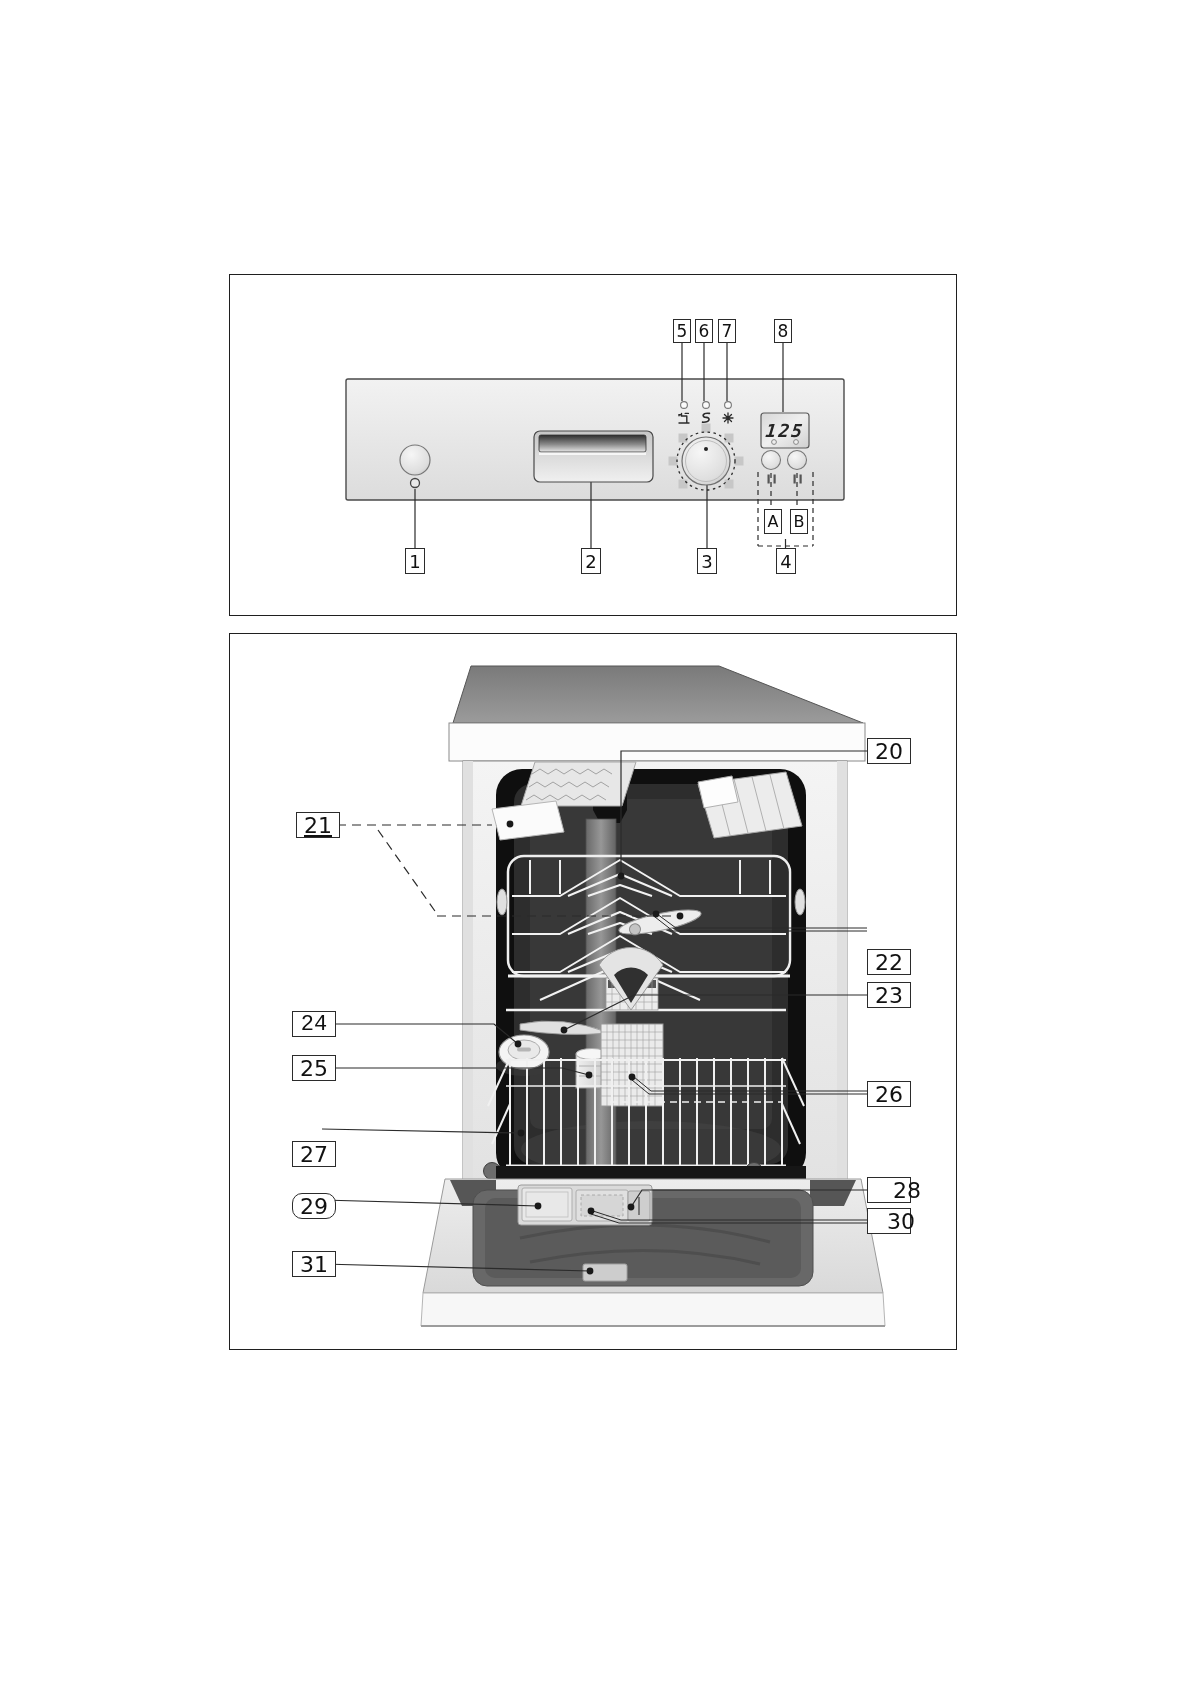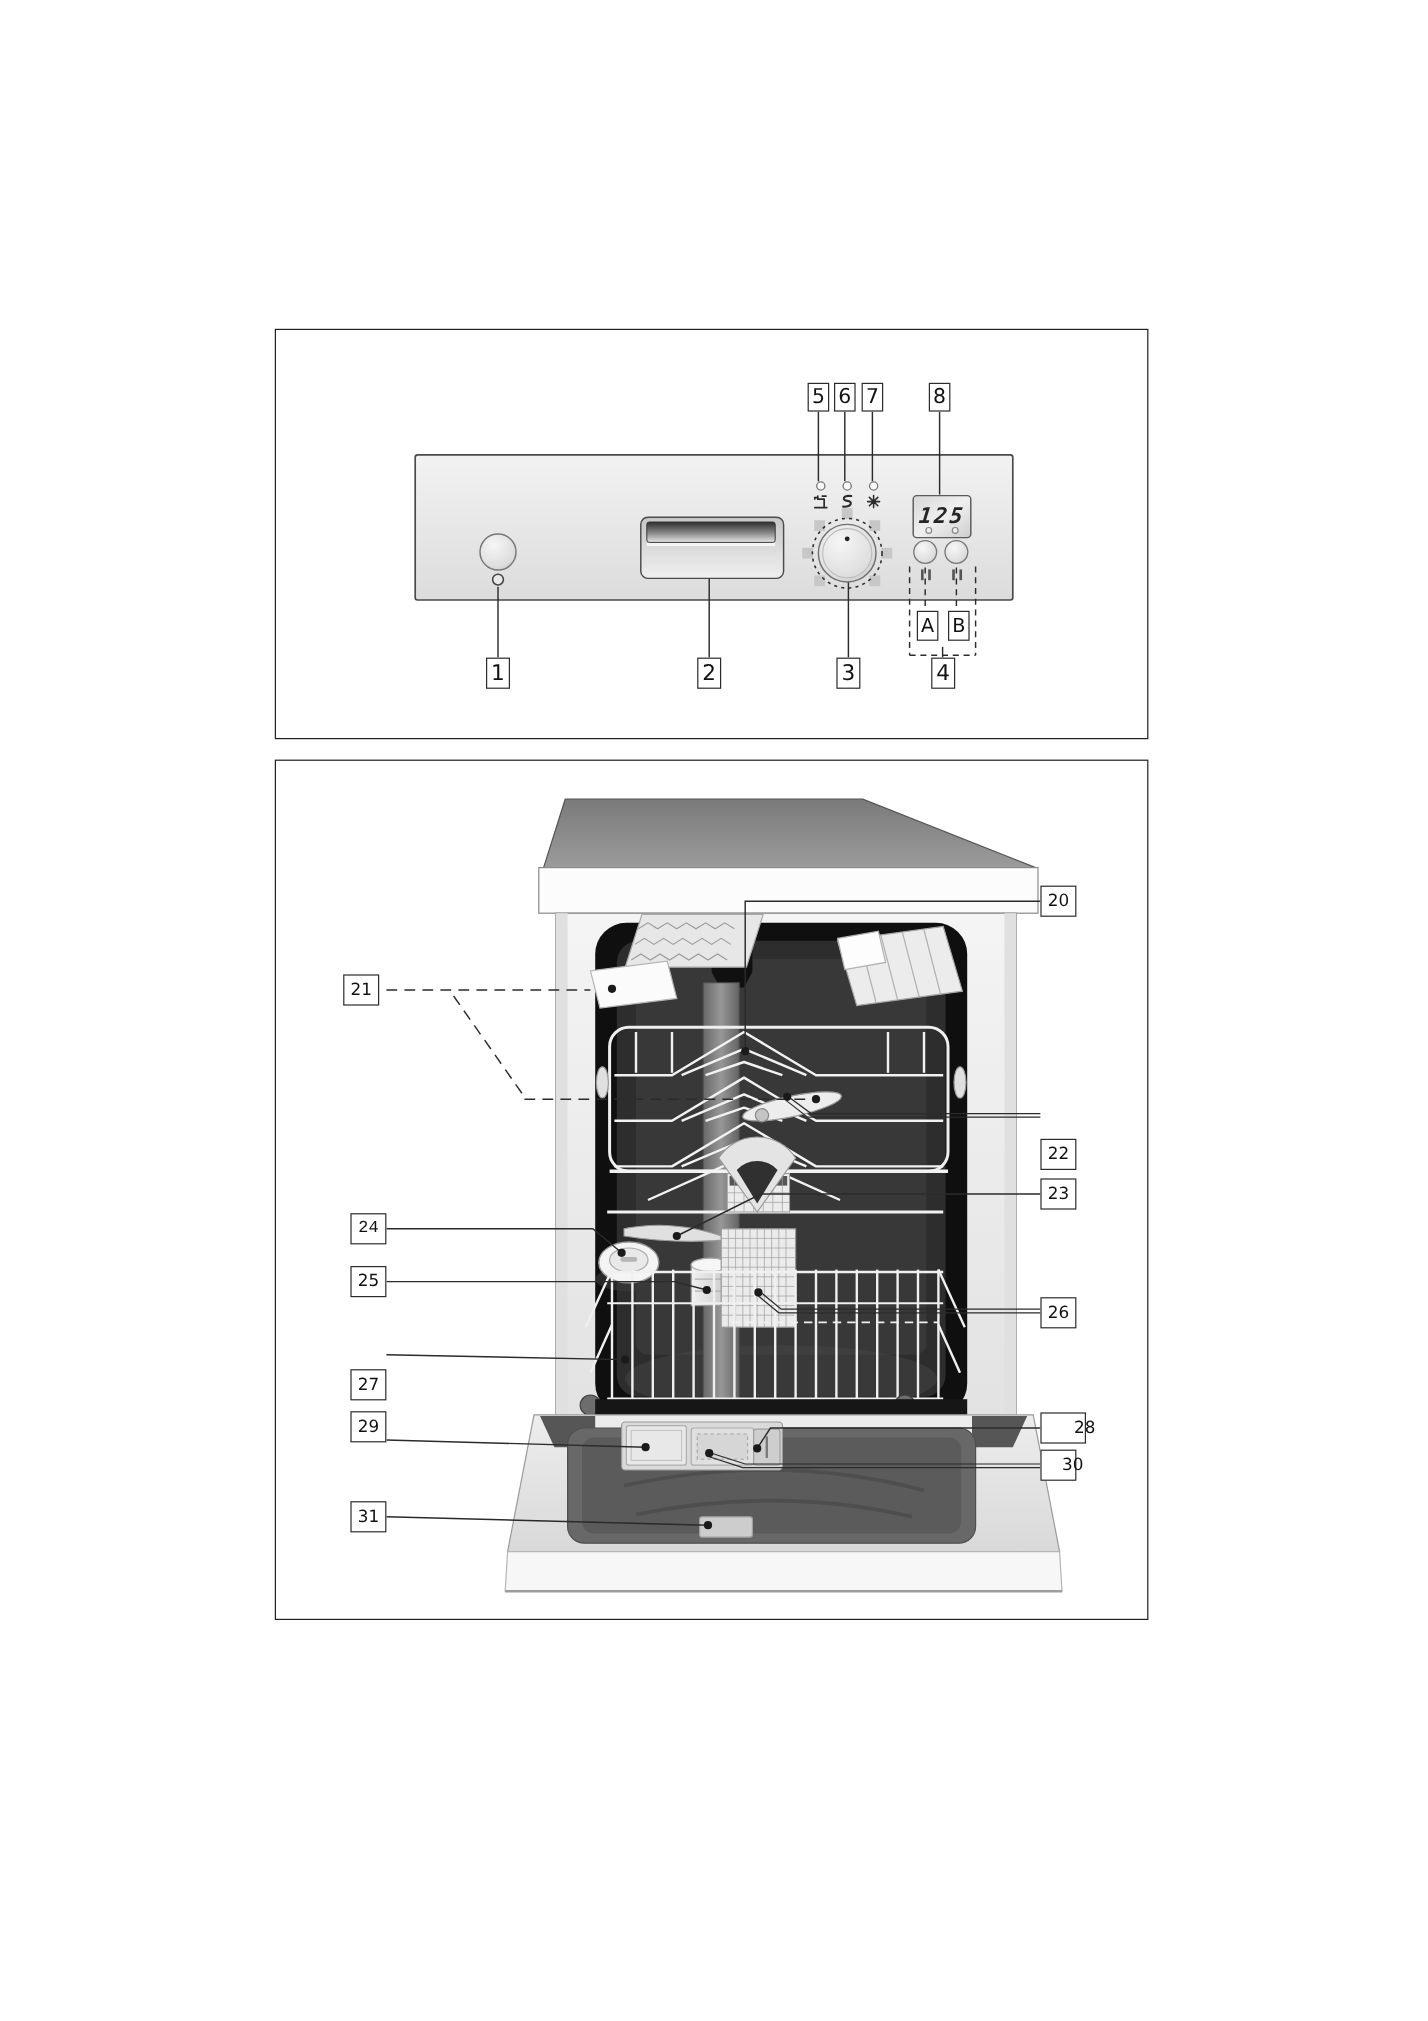--- a/index.html
+++ b/index.html
@@ -6,21 +6,21 @@
   #page{position:relative;width:1190px;height:1684px;background:#ffffff;overflow:hidden;
         font-family:"DejaVu Sans","Liberation Sans",sans-serif;}
   .fig{position:absolute;border:1.6px solid #1f1f1f;background:#ffffff;}
   .fig svg{position:absolute;left:0;top:0;}
   .co{position:absolute;box-sizing:border-box;border:1.4px solid #2b2b2b;background:#ffffff;
       display:flex;align-items:center;justify-content:center;color:#111;
       font-family:"DejaVu Sans","Liberation Sans",sans-serif;}
   .co-top{width:18px;height:24px;font-size:17px;}
   .co-bot{width:20px;height:26px;font-size:18px;}
   .co-ab{width:18px;height:25px;font-size:16px;}
-  .co-f2{width:30px;height:26px;font-size:14px;}
+  .co-f2{width:44px;height:26px;font-size:22px;}
   #display-value{position:absolute;left:531px;top:138px;width:48px;height:35px;
       line-height:35px;text-align:center;font-family:"DejaVu Sans Mono","Liberation Mono",monospace;
       font-style:italic;font-weight:bold;font-size:18px;letter-spacing:2px;color:#252525;
       transform:skewX(-6deg);}
 </style>
 </head>
 <body>
 
 <div id="page">
 
@@ -367,25 +367,25 @@
         <circle cx="359" cy="441" r="3.4"></circle>
           <circle cx="402" cy="443" r="3.4"></circle>
         <circle cx="291" cy="499" r="3.4"></circle>
           <circle cx="401" cy="573" r="3.4"></circle>
         <circle cx="308" cy="572" r="3.4"></circle>
           <circle cx="361" cy="577" r="3.4"></circle>
         <circle cx="360" cy="637" r="3.4"></circle>
       </g>
     </svg>
 
-    <div class="co co-f2" style="left:56px;top:178px;">21</div>
+    <div class="co co-f2" style="left:66px;top:178px;text-decoration:underline;">21</div>
     <div class="co co-f2" style="left:62px;top:377px;font-family:Liberation Mono, monospace;">24</div>
     <div class="co co-f2" style="left:62px;top:421px;">25</div>
     <div class="co co-f2" style="left:62px;top:482px;margin-top:25px;">27</div>
-    <div class="co co-f2" style="left:62px;top:542px;">29</div>
+    <div class="co co-f2" style="left:62px;top:559px;border-radius:10px;">29</div>
     <div class="co co-f2" style="left:62px;top:617px;">31</div>
     <div class="co co-f2" style="left:637px;top:104px;">20</div>
     <div class="co co-f2" style="left:637px;top:283px;margin-top:32px;">22</div>
     <div class="co co-f2" style="left:637px;top:348px;">23</div>
     <div class="co co-f2" style="left:637px;top:447px;">26</div>
     <div class="co co-f2" style="left:637px;top:543px;padding-left:36px;">28</div>
     <div class="co co-f2" style="left:637px;top:574px;padding-left:24px;">30</div>
   </div>
 
 </div>

